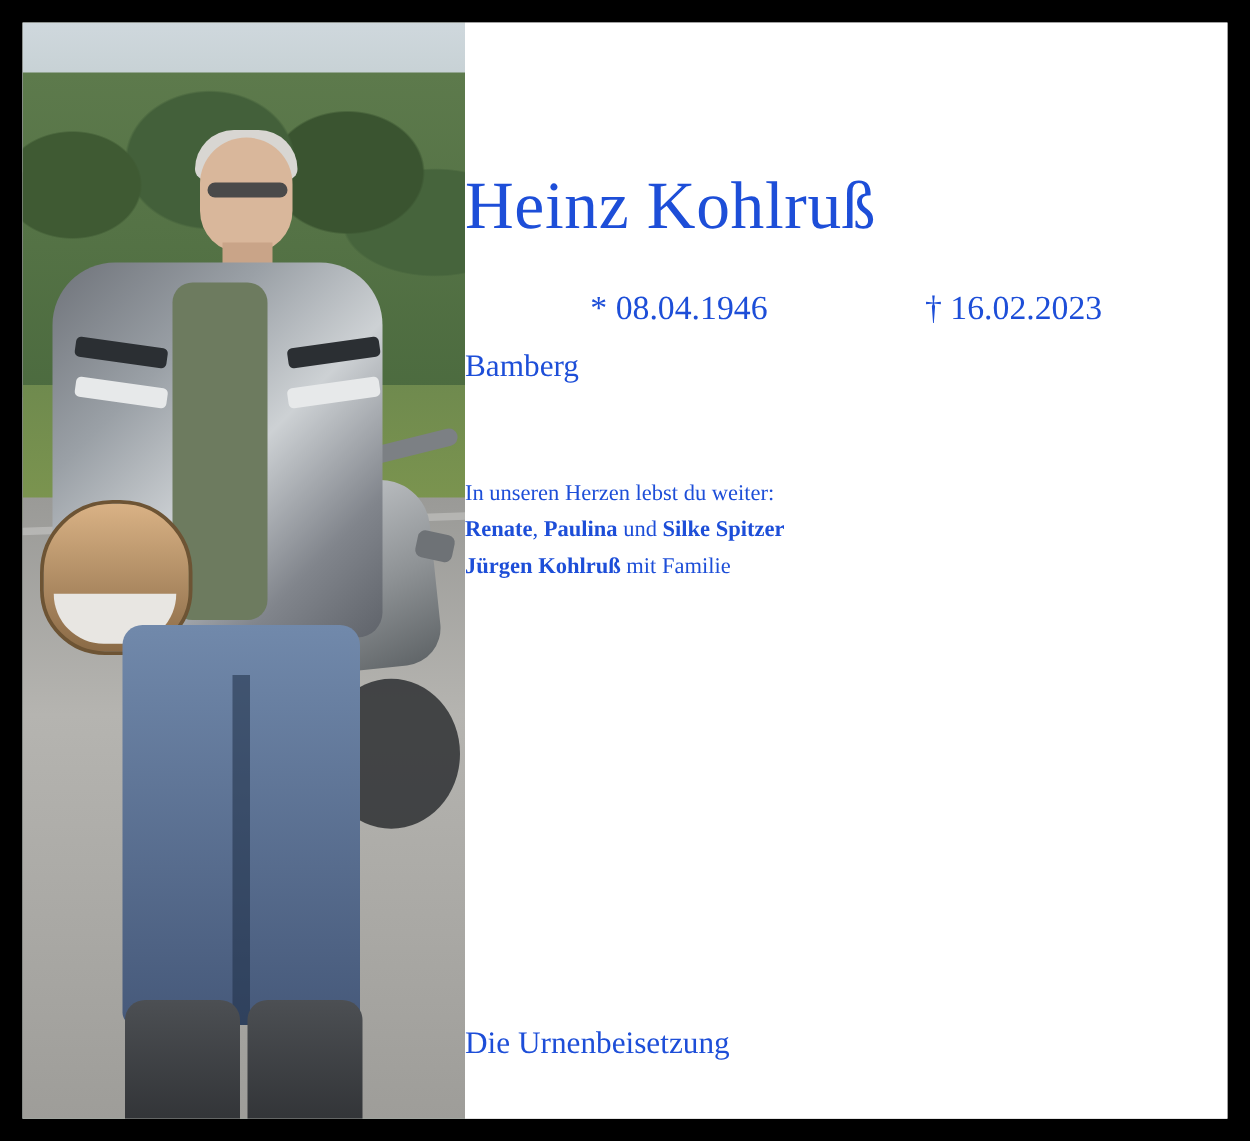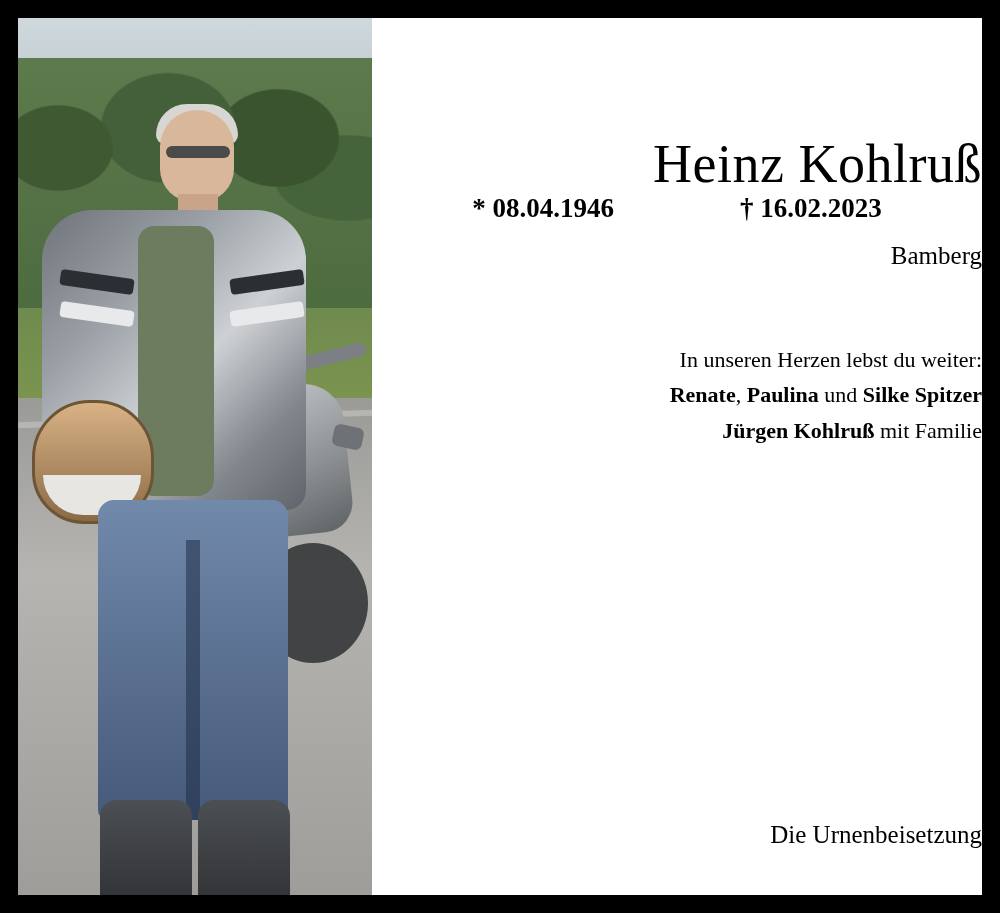--- a/index.html
+++ b/index.html
@@ -224,43 +224,43 @@
     background: linear-gradient(#4c4f53, #2a2c2f);
     border-radius: 16px 16px 8px 8px;
   }
   .boot.l { left: 72px; }
   .boot.r { left: 170px; }
   
   .text {
     flex: 1 1 auto;
     position: relative;
     background: #ffffff;
-    text-align: right;
-    color: #000000;
+    text-align: left;
+    color: #1d4ed8;
   }
   .name {
     font-size: 54px;
     letter-spacing: 0.5px;
     margin-top: 118px;
     line-height: 1.05;
   }
   .dates {
+    margin-top: 38px;
     display: flex;
     justify-content: center;
     gap: 126px;
     font-size: 27px;
-    font-weight: bold;
   }
   .place {
     margin-top: 18px;
     font-size: 25px;
   }
   .message {
     margin-top: 72px;
-    font-size: 22px;
+    font-size: 18px;
     line-height: 1.62;
   }
   .message .bold { font-weight: bold; }
   .footer {
     position: absolute;
     left: 0; right: 0;
     bottom: 42px;
     font-size: 25px;
     line-height: 1.5;
     margin-top: 31px;

